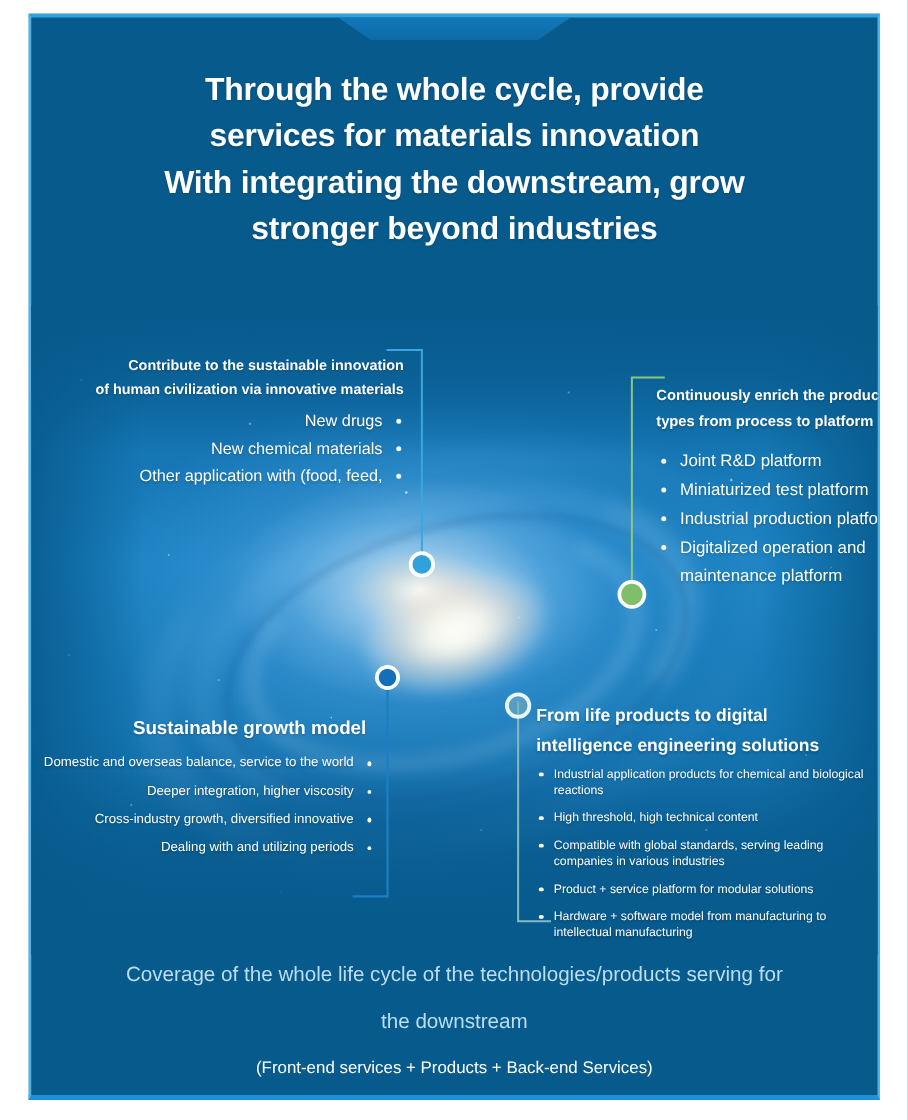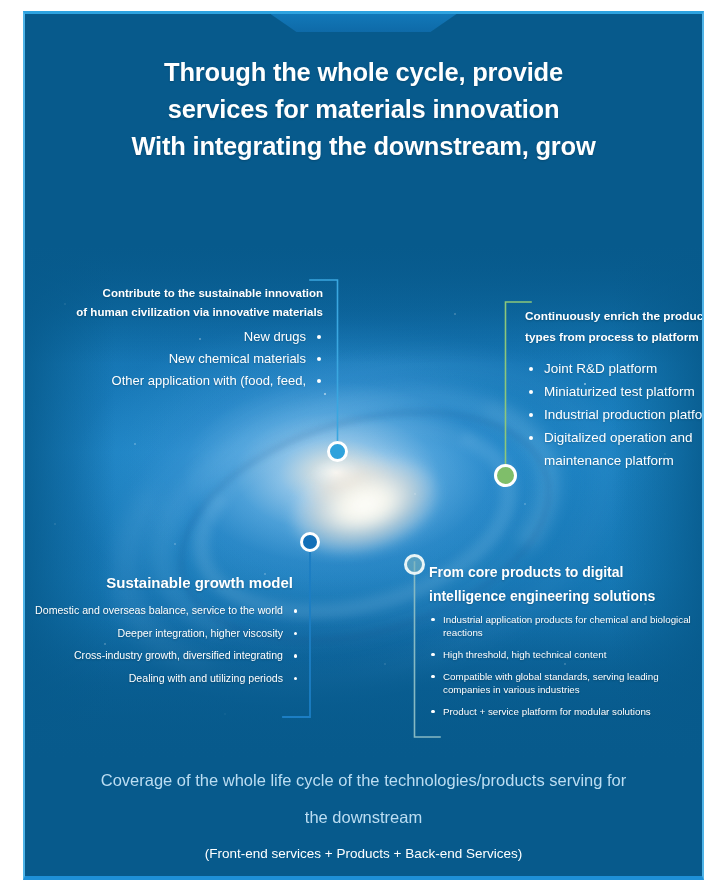--- a/index.html
+++ b/index.html
@@ -331,20 +331,21 @@
       <div class="fade-top"></div>
       <div class="fade-bottom"></div>
       <div class="fade-left"></div>
       <div class="fade-right"></div>
     </div>
 
     <div id="headline">
       <span class="hl">Through the whole cycle, provide</span>
       <span class="hl">services for materials innovation</span>
       <span class="hl">With integrating the downstream, grow</span>
+      <span class="hl">stronger beyond industries</span>
     </div>
 
     <svg id="connectors" viewBox="0 0 677 860">
 
       <path d="M 312.5 432 L 312.5 266 L 285 266" fill="none" stroke="#3AA7E0" stroke-width="1.6" stroke-linecap="square"></path>
 
       <path d="M 480.5 456 L 480.5 288 L 506 288" fill="none" stroke="#8CC77B" stroke-width="1.6" stroke-linecap="square"></path>
 
       <path d="M 285 526 L 285 703 L 258 703" fill="none" stroke="#1C7EC4" stroke-width="1.8" stroke-linecap="square"></path>
 
@@ -380,35 +381,36 @@
         <li>Digitalized operation and</li>
         <li class="cont">maintenance platform</li>
       </ul>
     </div>
 
     <div class="block" id="block-bl">
       <div class="title">Sustainable growth model</div>
       <ul>
         <li>Domestic and overseas balance, service to the world</li>
         <li>Deeper integration, higher viscosity</li>
-        <li>Cross-industry growth, diversified integrating</li>
+        <li>Cross-industry growth, diversified innovative</li>
         <li>Dealing with and utilizing periods</li>
       </ul>
     </div>
 
     <div class="block" id="block-br">
       <div class="title">
-        <div>From core products to digital</div>
+        <div>From life products to digital</div>
         <div>intelligence engineering solutions</div>
       </div>
       <ul>
         <li>Industrial application products for chemical and biological reactions</li>
         <li>High threshold, high technical content</li>
         <li>Compatible with global standards, serving leading companies in various industries</li>
         <li>Product + service platform for modular solutions</li>
+        <li>Hardware + software model from manufacturing to intellectual manufacturing</li>
       </ul>
     </div>
 
     <div id="footer">
       <div class="f-main">
         <div>Coverage of the whole life cycle of the technologies/products serving for</div>
         <div>the downstream</div>
       </div>
       <div class="f-sub">(Front-end services + Products + Back-end Services)</div>
     </div>

